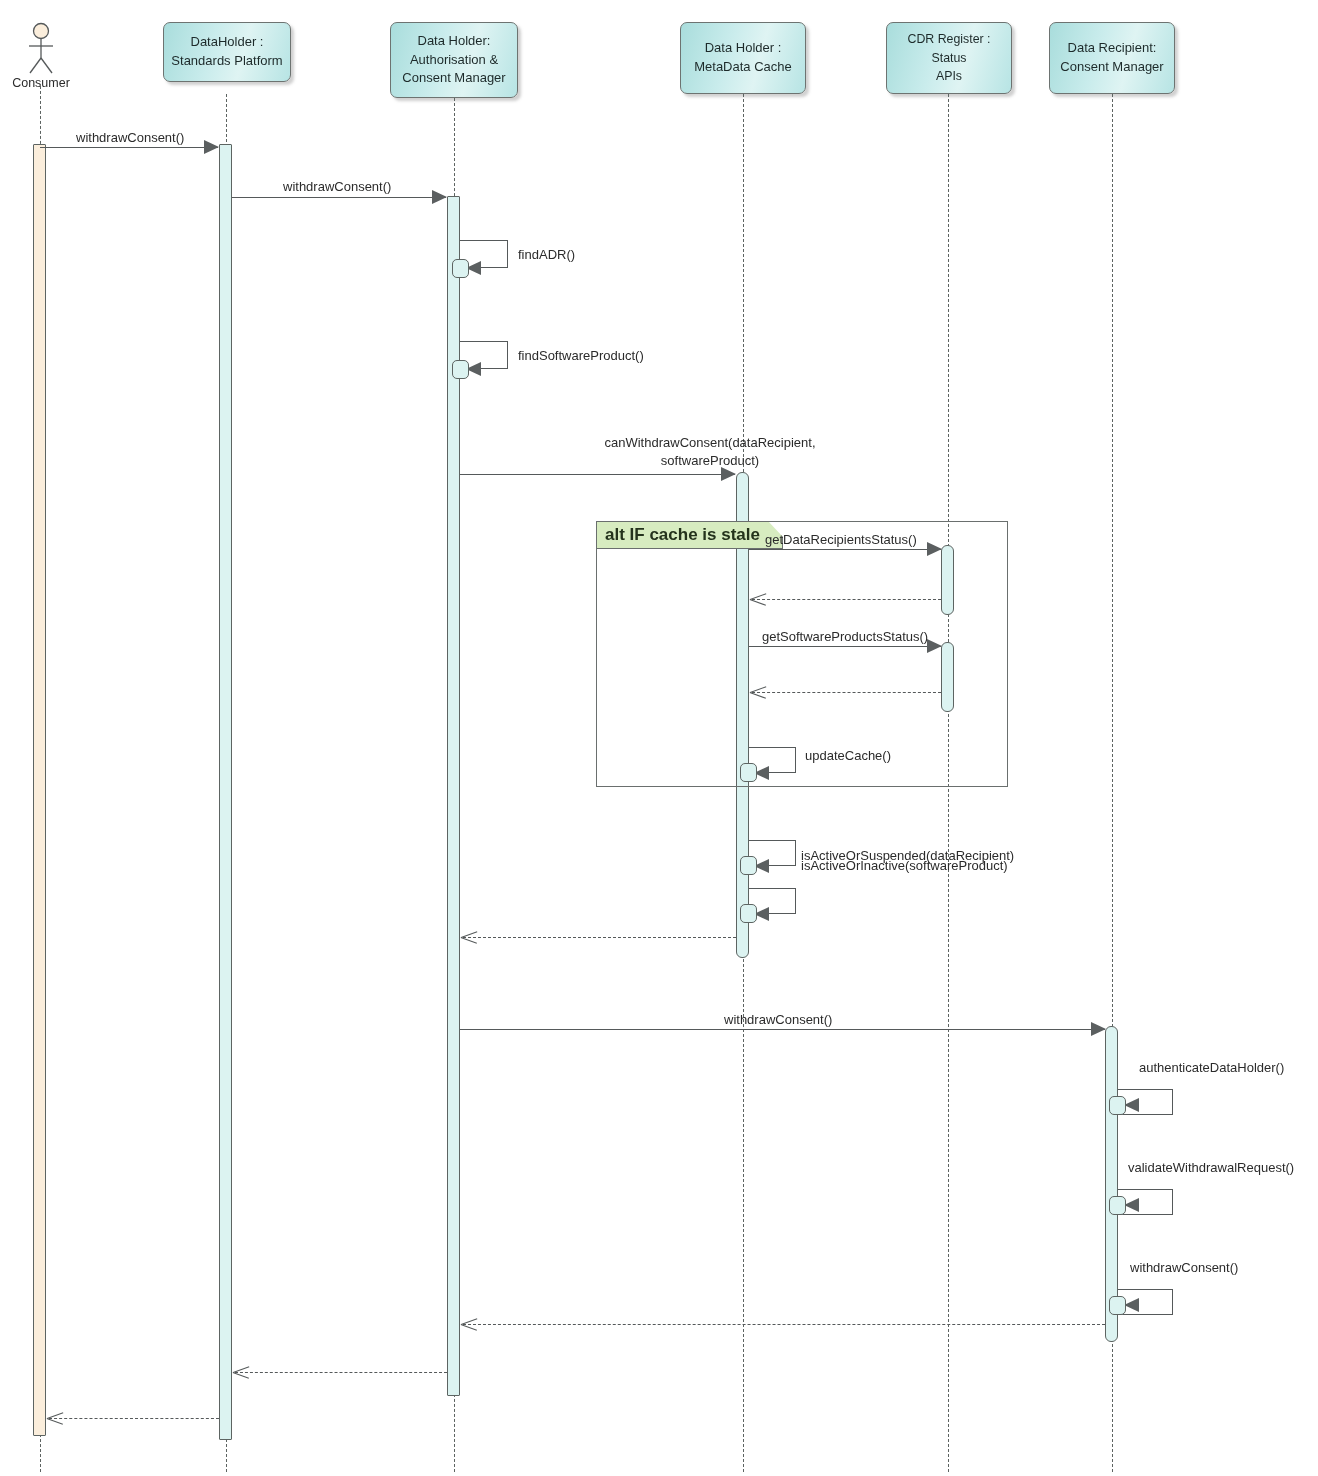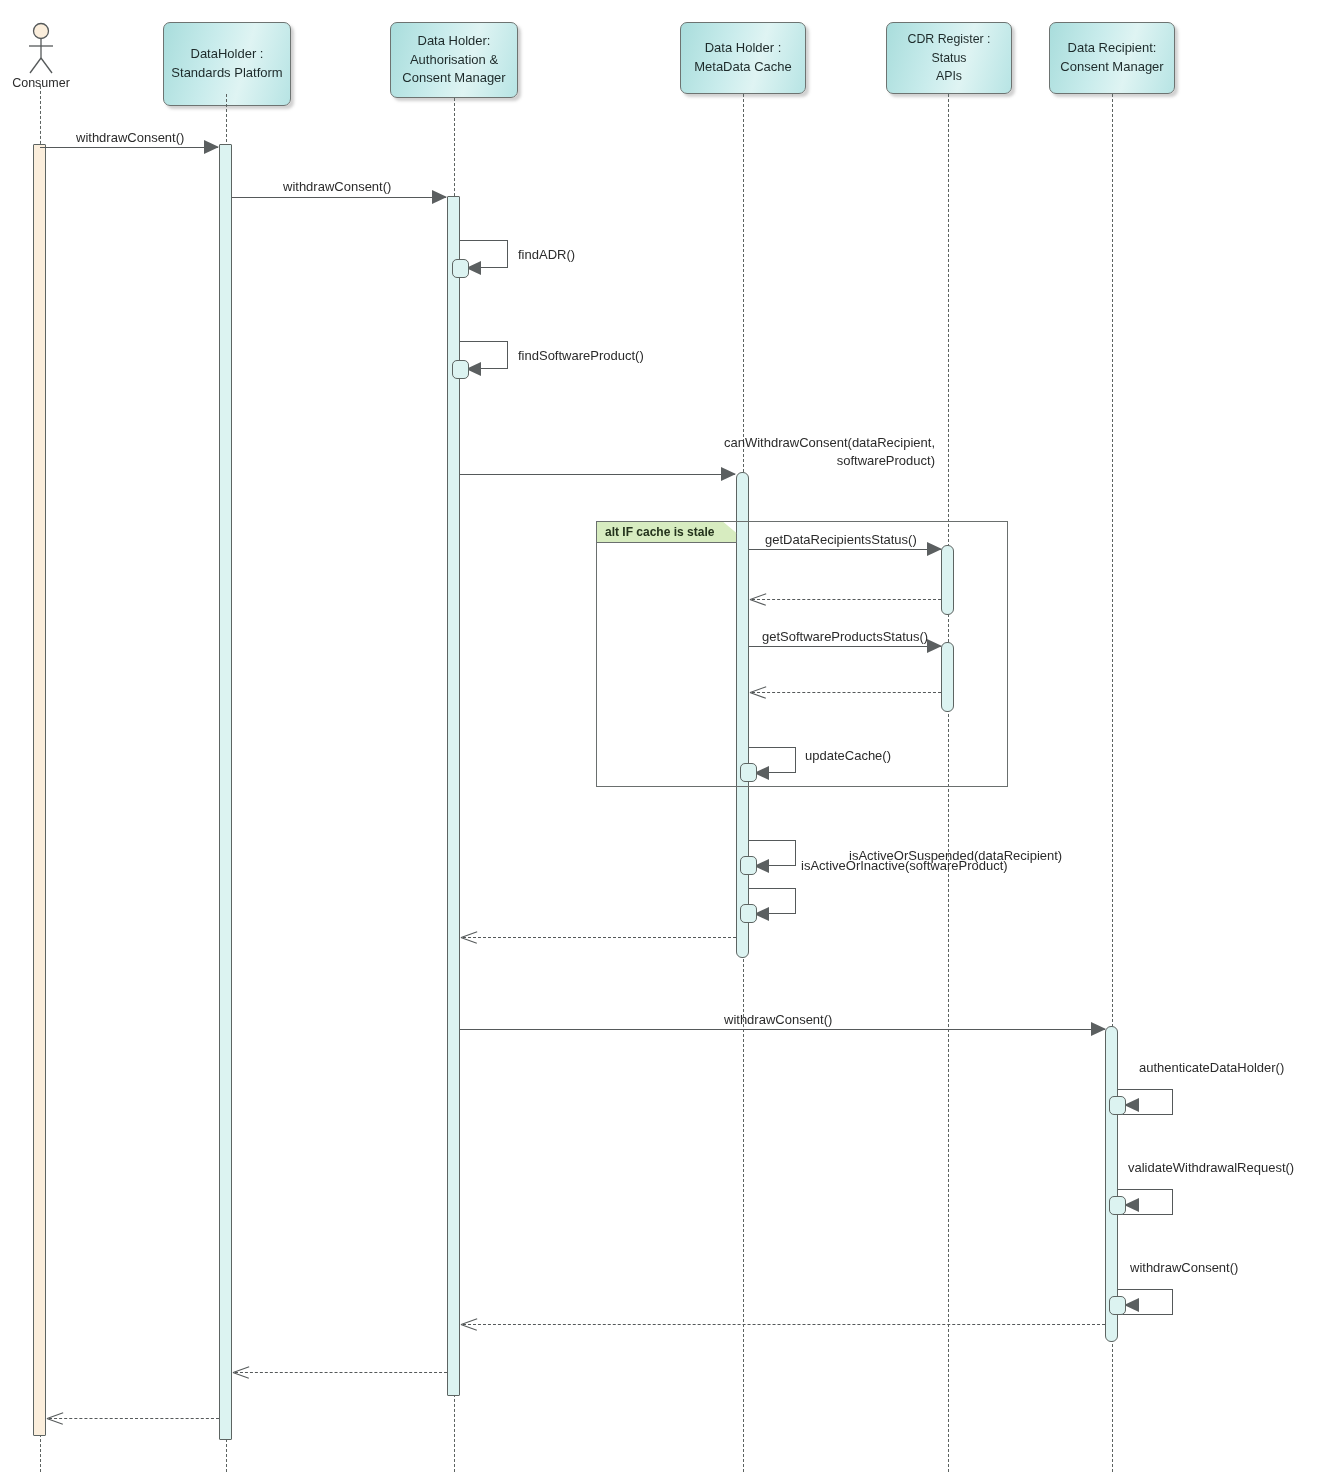--- a/index.html
+++ b/index.html
@@ -115,21 +115,21 @@
     box-sizing:border-box;
     border:1.4px solid #6a6f6e;
     background:transparent;
   }
   .frag-tag{
     position:absolute;
     box-sizing:border-box;
     background:#d7ecc0;
     border:1.3px solid #6a6f6e;
     border-top:none;border-left:none;
-    font-size:12px;
+    font-size:17px;
     font-weight:bold;
     color:#24331c;
     padding:3px 22px 3px 8px;
     line-height:1.2;
     clip-path:polygon(0 0,calc(100% - 14px) 0,100% 55%,100% 100%,0 100%);
   }
 </style>
 </head>
 <body>
 
@@ -139,21 +139,21 @@
     <svg width="38" height="56" viewBox="0 0 38 56">
       <circle cx="19" cy="9" r="7.5" fill="#fbeedc" stroke="#55595a" stroke-width="1.3"></circle>
       <line x1="19" y1="17" x2="19" y2="36" stroke="#55595a" stroke-width="1.3"></line>
       <line x1="7" y1="24" x2="31" y2="24" stroke="#55595a" stroke-width="1.3"></line>
       <line x1="19" y1="36" x2="8" y2="51" stroke="#55595a" stroke-width="1.3"></line>
       <line x1="19" y1="36" x2="30" y2="51" stroke="#55595a" stroke-width="1.3"></line>
     </svg>
   </div>
   <div class="actor-label" style="left:0px;top:76px;width:82px;">Consumer</div>
 
-  <div class="pbox" style="left:163px;top:22px;width:128px;height:84px;">
+  <div class="pbox" style="left:163px;top:22px;width:128px;height:60px;">
     <span>DataHolder :
 Standards Platform</span>
   </div>
   <div class="pbox" style="left:390px;top:22px;width:128px;height:76px;">
     <span>Data Holder:
 Authorisation &amp;
 Consent Manager</span>
   </div>
   <div class="pbox" style="left:680px;top:22px;width:126px;height:72px;">
     <span>Data Holder :
@@ -197,21 +197,21 @@
   <div class="self" style="left:460px;top:240px;width:48px;height:28px;"></div>
   <div class="head-l" style="left:466px;top:261px;"></div>
   <div class="nub" style="left:452px;top:259px;"></div>
   <div class="mlabel" style="left:518px;top:246px;">findADR()</div>
 
   <div class="self" style="left:460px;top:341px;width:48px;height:28px;"></div>
   <div class="head-l" style="left:466px;top:362px;"></div>
   <div class="nub" style="left:452px;top:360px;"></div>
   <div class="mlabel" style="left:518px;top:347px;">findSoftwareProduct()</div>
 
-  <div class="mlabel center" style="left:455px;top:434px;width:480px;text-align:right;padding-left:30px;box-sizing:border-box;">canWithdrawConsent(dataRecipient,
+  <div class="mlabel center" style="left:455px;top:434px;width:480px;text-align:center;padding-left:30px;box-sizing:border-box;">canWithdrawConsent(dataRecipient,
 softwareProduct)</div>
   <div class="msg-line" style="left:460px;top:474px;width:275px;"></div>
   <div class="head-r" style="left:721px;top:467px;"></div>
 
   <div class="mlabel" style="left:765px;top:531px;">getDataRecipientsStatus()</div>
   <div class="msg-line" style="left:749px;top:549px;width:192px;"></div>
   <div class="head-r" style="left:927px;top:542px;"></div>
 
   <div class="msg-line dashed" style="left:752px;top:599px;width:189px;"></div>
   <div class="ohead-l" style="left:750px;top:591px;"></div>
@@ -224,21 +224,21 @@
   <div class="ohead-l" style="left:750px;top:684px;"></div>
 
   <div class="self" style="left:749px;top:747px;width:47px;height:26px;"></div>
   <div class="head-l" style="left:754px;top:766px;"></div>
   <div class="nub" style="left:740px;top:763px;"></div>
   <div class="mlabel" style="left:805px;top:747px;">updateCache()</div>
 
   <div class="self" style="left:749px;top:840px;width:47px;height:26px;"></div>
   <div class="head-l" style="left:754px;top:859px;"></div>
   <div class="nub" style="left:740px;top:856px;"></div>
-  <div class="mlabel" style="left:801px;top:847px;margin-left:48px;">isActiveOrSuspended(dataRecipient)</div>
+  <div class="mlabel" style="left:801px;top:847px;">isActiveOrSuspended(dataRecipient)</div>
 
   <div class="self" style="left:749px;top:888px;width:47px;height:26px;"></div>
   <div class="head-l" style="left:754px;top:907px;"></div>
   <div class="nub" style="left:740px;top:904px;"></div>
   <div class="mlabel" style="left:801px;top:857px;">isActiveOrInactive(softwareProduct)</div>
 
   <div class="msg-line dashed" style="left:463px;top:937px;width:273px;"></div>
   <div class="ohead-l" style="left:461px;top:929px;"></div>
 
   <div class="mlabel" style="left:724px;top:1011px;">withdrawConsent()</div>

